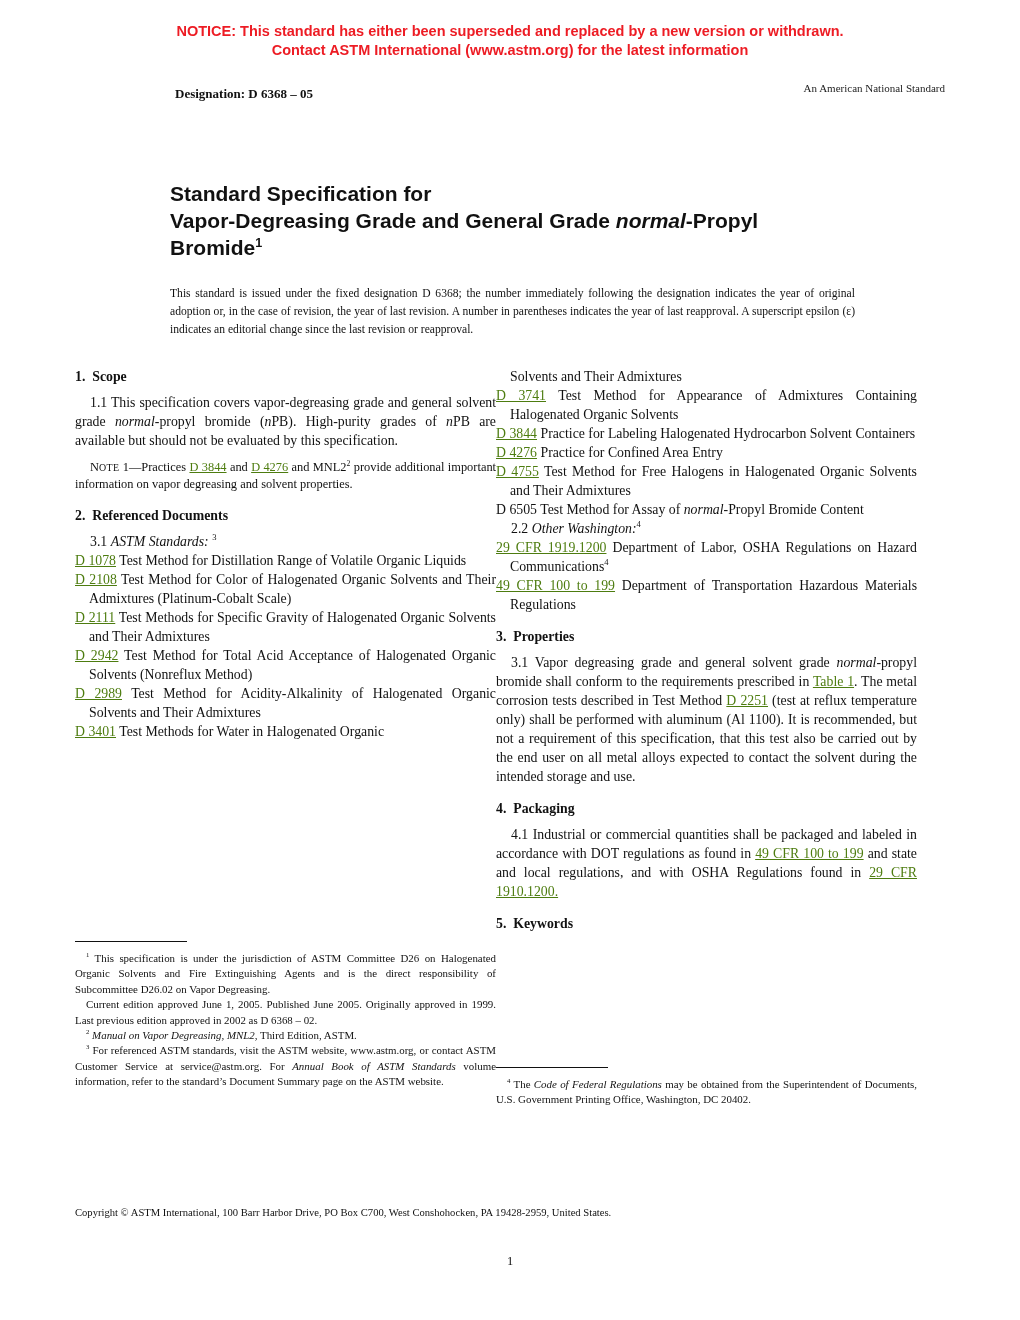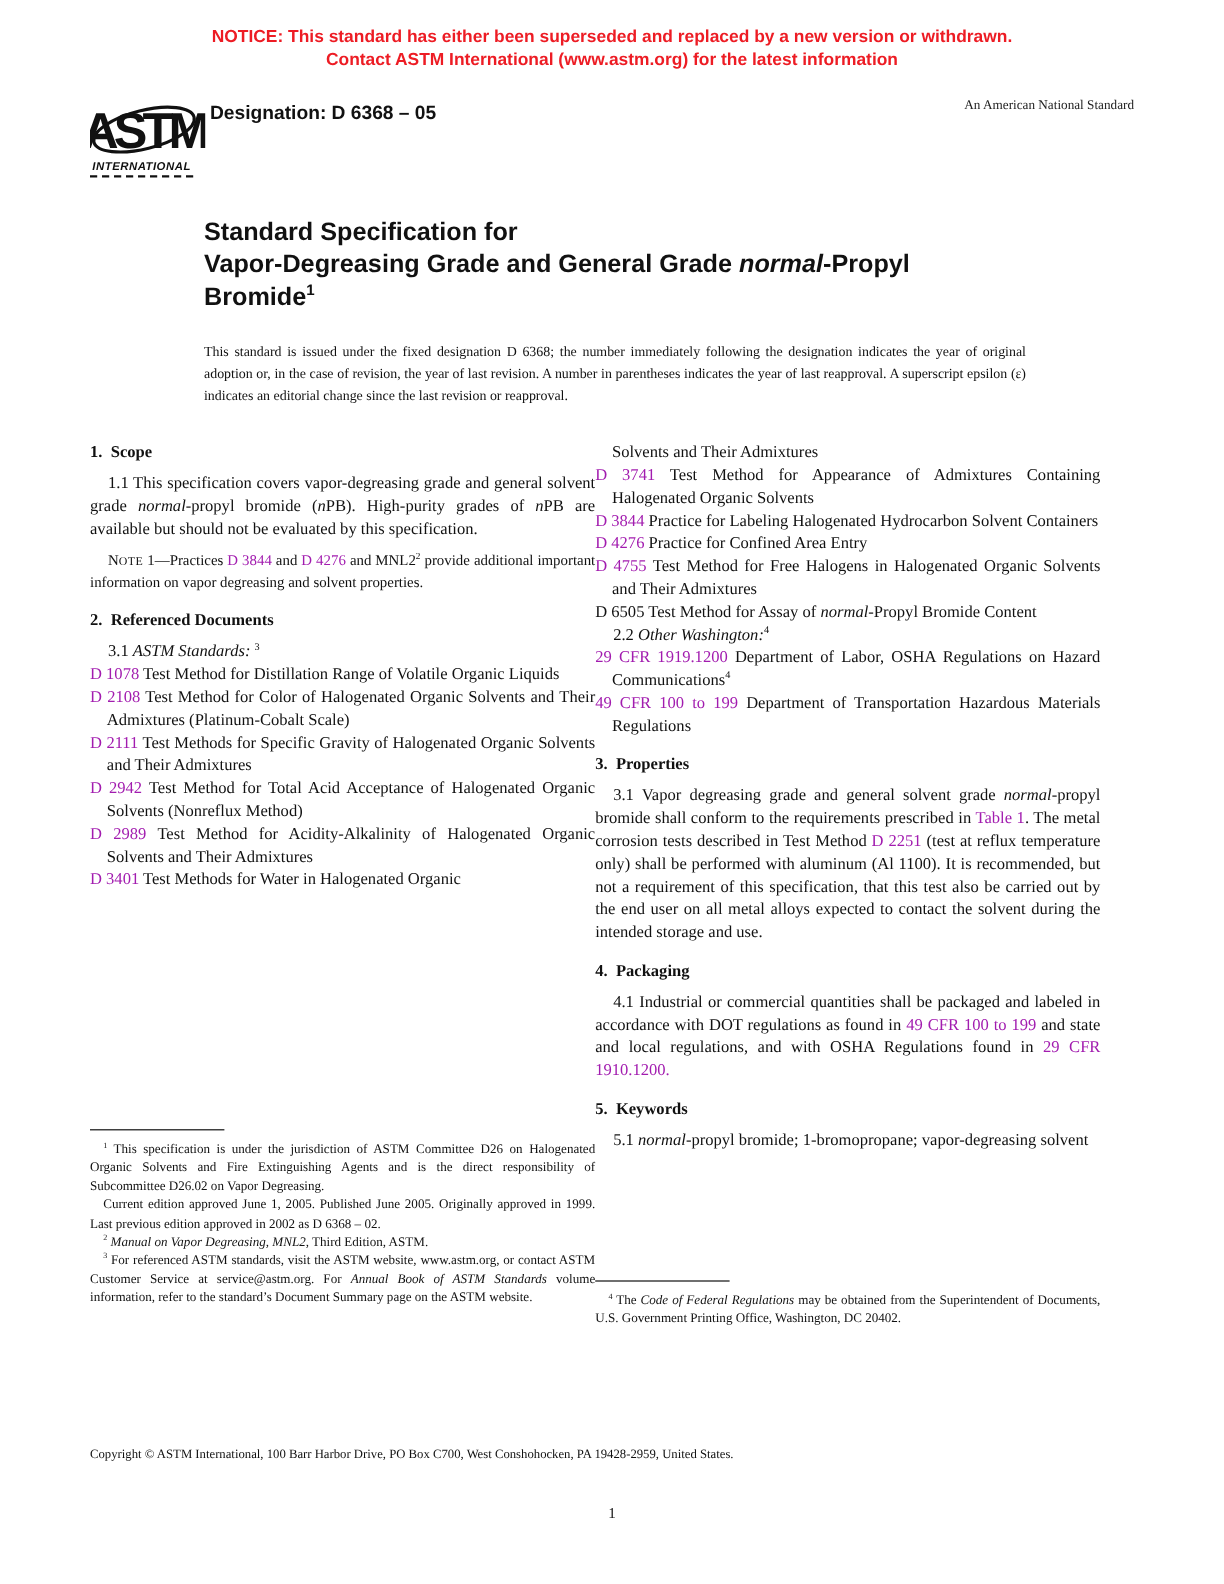--- a/index.html
+++ b/index.html
@@ -12,21 +12,21 @@
           font-size:14.5px;line-height:19px;}
 
   
   .header-row{position:relative;margin:16px 75px 0 75px;height:90px;}
   .logo{position:absolute;left:0;top:0;width:96px;}
   .logo svg{display:block;}
   .logo-intl{font-family:"Liberation Sans",sans-serif;font-weight:bold;font-style:italic;
              font-size:9.5px;letter-spacing:.4px;border-bottom:2px dashed #111;
              padding-bottom:1px;width:86px;text-align:center;margin-top:-6px;}
   .designation{position:absolute;left:100px;top:10px;
-               font-family:Liberation Sans, sans-serif;font-weight:bold;font-size:16px;}
+               font-family:Liberation Serif, serif;font-weight:bold;font-size:13px;}
   .ans{position:absolute;right:0;top:6px;font-size:11px;color:#222;}
 
   
   .title-block{margin:14px 75px 0 170px;font-family:"Liberation Sans",sans-serif;
                font-weight:bold;font-size:21px;line-height:27px;}
   .title-block .i{font-style:italic;}
   .title-block .sup{font-size:.6em;vertical-align:super;line-height:0;}
 
   
   .issuing{margin:24px 165px 0 170px;font-size:11.6px;line-height:18px;text-align:justify;}
@@ -36,21 +36,21 @@
   .col{position:relative;width:421px;height:758px;font-size:13.8px;line-height:19px;
        text-align:justify;}
   .col p{margin:0;}
   .sec-head{font-weight:bold;margin:13px 0 7px 0 !important;text-align:left;}
   .sec-head.first{margin-top:0 !important;}
   .ind{text-indent:15px;}
   .hang{padding-left:14px;text-indent:-14px;}
   .hang.cont{text-indent:0;}
   .note{margin-top:9px !important;font-size:12.4px;line-height:17px;text-indent:15px;}
 
-  span.link{color:#a21caf;}
+  span.link{color:#4d7c0f;text-decoration:underline;}
   span.i{font-style:italic;}
   span.sup{font-size:.62em;vertical-align:super;line-height:0;}
   span.sc2{font-size:.8em;letter-spacing:.4px;}
 
   
   .footnotes{position:absolute;left:0;right:0;font-size:10.9px;line-height:15.4px;
              text-align:justify;}
   .fn-left{top:574px;}
   .fn-right{top:700px;}
   .fn-rule{width:112px;border-top:1px solid #111;margin-bottom:9px;}
@@ -64,27 +64,20 @@
 <body>
 
 <div class="page">
 
   <div class="notice">
     <div>NOTICE: This standard has either been superseded and replaced by a new version or withdrawn.</div>
     <div>Contact ASTM International (www.astm.org) for the latest information</div>
   </div>
 
   <div class="header-row">
-    <div class="logo">
-      <svg width="96" height="64" viewBox="0 0 96 64">
-        <ellipse cx="45" cy="32" rx="43" ry="16" fill="none" stroke="#111" stroke-width="2.6" transform="rotate(-14 45 32)"></ellipse>
-        <text x="45" y="47" text-anchor="middle" font-family="Liberation Sans, sans-serif" font-weight="bold" font-size="42" letter-spacing="-4" fill="#111">ASTM</text>
-      </svg>
-      <div class="logo-intl">INTERNATIONAL</div>
-    </div>
     <div class="designation">Designation: D 6368 – 05</div>
     <div class="ans">An American National Standard</div>
   </div>
 
   <div class="title-block">
     <div><span>Standard Specification for</span></div>
     <div><span>Vapor-Degreasing Grade and General Grade </span><span class="i">normal</span><span>-Propyl</span></div>
     <div><span>Bromide</span><span class="sup">1</span></div>
   </div>
 
@@ -132,21 +125,20 @@
           <p class="hang"><span class="link">49 CFR 100 to 199</span><span> Department of Transportation Hazardous Materials Regulations</span></p>
         </div>
 
       <p class="sec-head">3. Properties</p>
       <p class="ind"><span>3.1 Vapor degreasing grade and general solvent grade </span><span class="i">normal</span><span>-propyl bromide shall conform to the requirements prescribed in </span><span class="link">Table 1</span><span>. The metal corrosion tests described in Test Method </span><span class="link">D 2251</span><span> (test at reflux temperature only) shall be performed with aluminum (Al 1100). It is recommended, but not a requirement of this specification, that this test also be carried out by the end user on all metal alloys expected to contact the solvent during the intended storage and use.</span></p>
 
       <p class="sec-head">4. Packaging</p>
       <p class="ind"><span>4.1 Industrial or commercial quantities shall be packaged and labeled in accordance with DOT regulations as found in </span><span class="link">49 CFR 100 to 199</span><span> and state and local regulations, and with OSHA Regulations found in </span><span class="link">29 CFR 1910.1200.</span></p>
 
       <p class="sec-head">5. Keywords</p>
-      <p class="ind"><span>5.1 </span><span class="i">normal</span><span>-propyl bromide; 1-bromopropane; vapor-degreasing solvent</span></p>
 
       <div class="footnotes fn-right">
         <div class="fn-rule"></div>
         <p><span class="sup">4</span><span> The </span><span class="i">Code of Federal Regulations</span><span> may be obtained from the Superintendent of Documents, U.S. Government Printing Office, Washington, DC 20402.</span></p>
       </div>
     </div>
 
   </div>
 
   <div class="copyright">Copyright © ASTM International, 100 Barr Harbor Drive, PO Box C700, West Conshohocken, PA 19428-2959, United States.</div>

